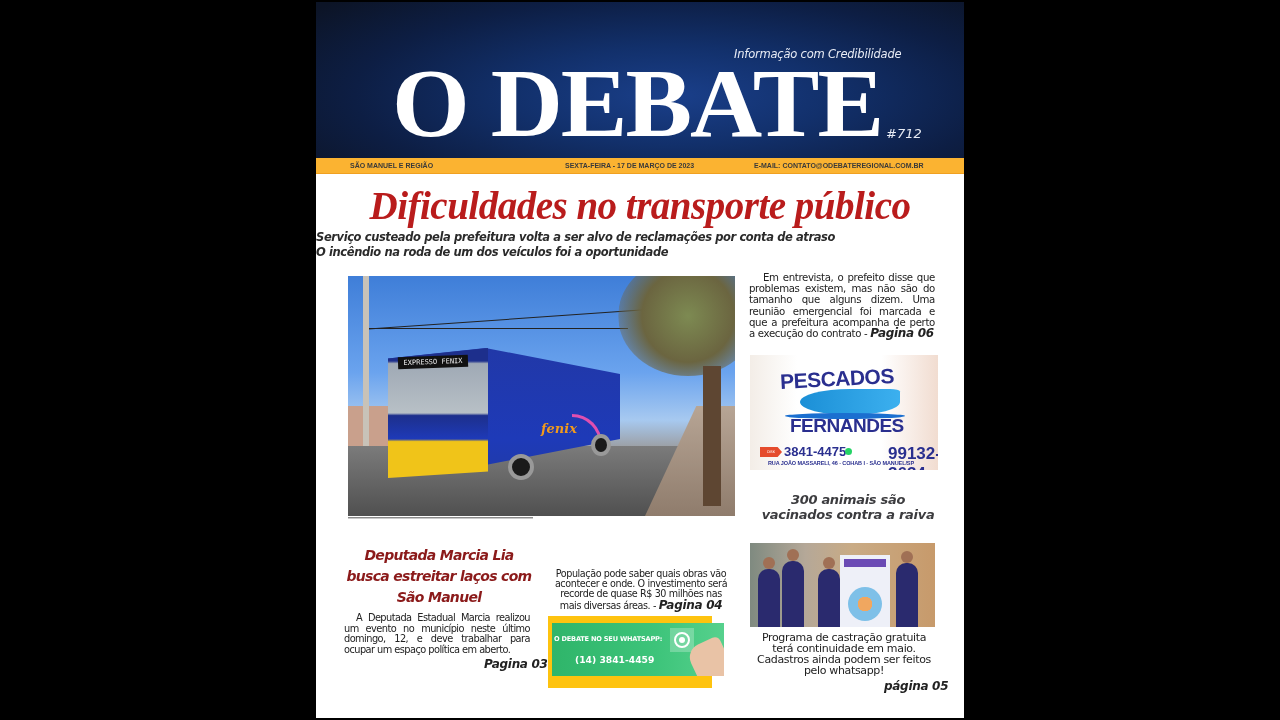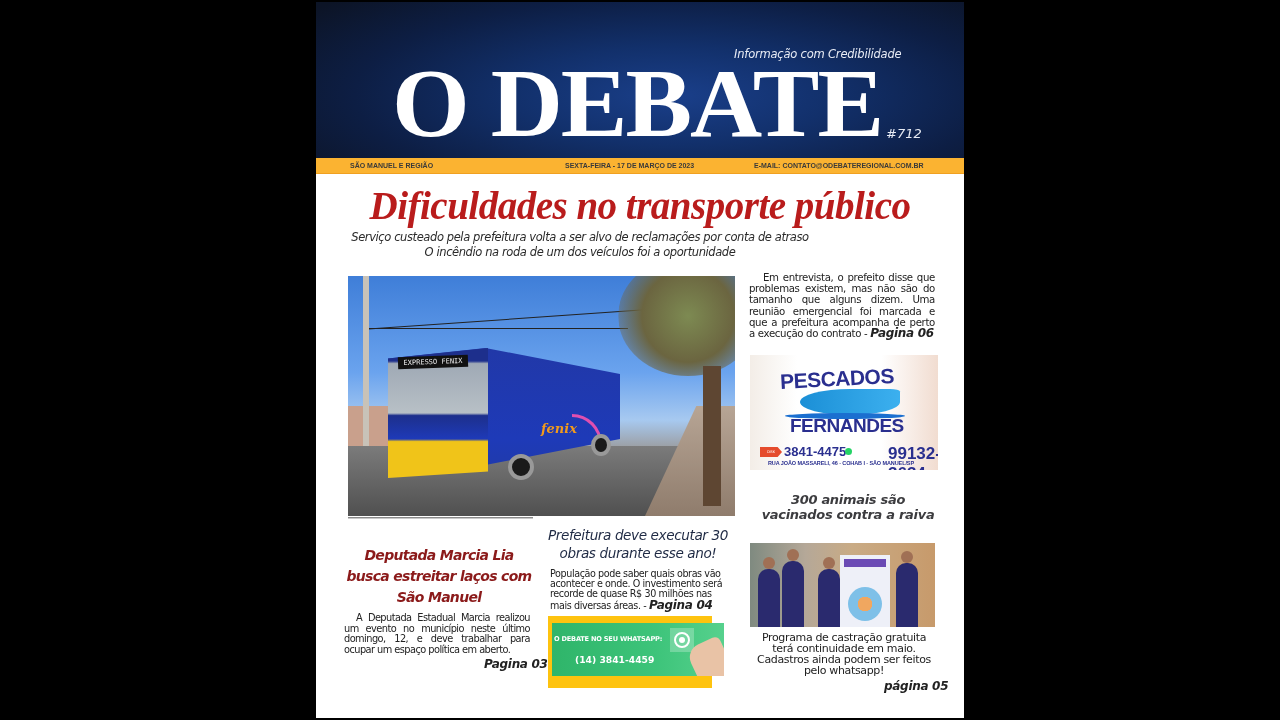--- a/index.html
+++ b/index.html
@@ -43,23 +43,23 @@
   .ib-mid { left: 249px; }
   .ib-right { left: 438px; }
 
   
   .headline {
     position: absolute; left: 0; top: 184px; width: 648px; text-align: center;
     font-family: "Liberation Serif", serif; font-weight: bold; font-style: italic;
     font-size: 39px; color: #b91c1c; letter-spacing: -0.5px; line-height: 1;
   }
   .subhead {
-    position: absolute; left: 0; width: 528px; text-align: center;
+    position: absolute; left: 0; width: 528px; text-align: left;
     font-family: "DejaVu Sans", sans-serif; font-style: italic;
-    font-size: 11.5px; color: #2a2a2a; letter-spacing: -0.4px; line-height: 1;
+    font-size: 11.5px; color: #2a2a2a; letter-spacing: -0.4px; line-height: 1; font-weight: bold;
   }
   .sub1 { top: 230px; }
   .sub2 { top: 245px; }
 
   
   .bus-photo {
     position: absolute; left: 32px; top: 274px; width: 387px; height: 240px;
     background: linear-gradient(180deg, #3f7ed8 0%, #6aa3ee 40%, #a7c9f0 60%, #9b9da0 72%, #6d6d6d 100%);
     overflow: hidden;
   }
@@ -169,21 +169,21 @@
   }
   .vacc-ref { position: absolute; left: 568px; top: 677px; }
 
   
   .pref-title {
     position: absolute; left: 226px; top: 524px; width: 192px; text-align: center;
     font-family: "DejaVu Sans", sans-serif; font-style: italic;
     font-size: 13.6px; color: #1f2a44; line-height: 18px; letter-spacing: -0.4px;
   }
   .pref-text {
-    position: absolute; left: 234px; top: 567px; width: 182px; 
+    position: absolute; left: 234px; top: 567px; width: 182px; text-align: center;
     font-family: "DejaVu Sans", sans-serif; font-size: 9.6px; color: #222; line-height: 10.2px; letter-spacing: -0.4px;
   }
 
   
   .wa-banner {
     position: absolute; left: 232px; top: 614px; width: 164px; height: 72px;
     background: #fec30f;
   }
   .wa-inner {
     position: absolute; left: 4px; top: 7px; width: 172px; height: 53px;
@@ -284,21 +284,20 @@
     <div class="person" style="left:68px;height:58px;"></div>
     <div class="vacc-banner">
       <div class="bt"></div>
       <div class="pets"></div>
     </div>
     <div class="person" style="left:146px;height:64px;"></div>
   </div>
   <div class="vacc-caption">Programa de castração gratuita terá continuidade em maio. Cadastros ainda podem ser feitos pelo whatsapp!</div>
   <div class="page-ref vacc-ref">página 05</div>
 
-  <div class="pref-title">Prefeitura deve executar 30 obras durante esse ano!</div>
   <div class="pref-text">
     <span>População pode saber quais obras vão acontecer e onde. O investimento será recorde de quase R$ 30 milhões nas mais diversas áreas. -</span>
     <span class="page-ref">Pagina 04</span>
   </div>
 
   <div class="wa-banner">
     <div class="wa-inner">
       <div class="wa-label">O DEBATE NO SEU WHATSAPP:</div>
       <div class="wa-number">(14) 3841-4459</div>
       <div class="wa-icon">

